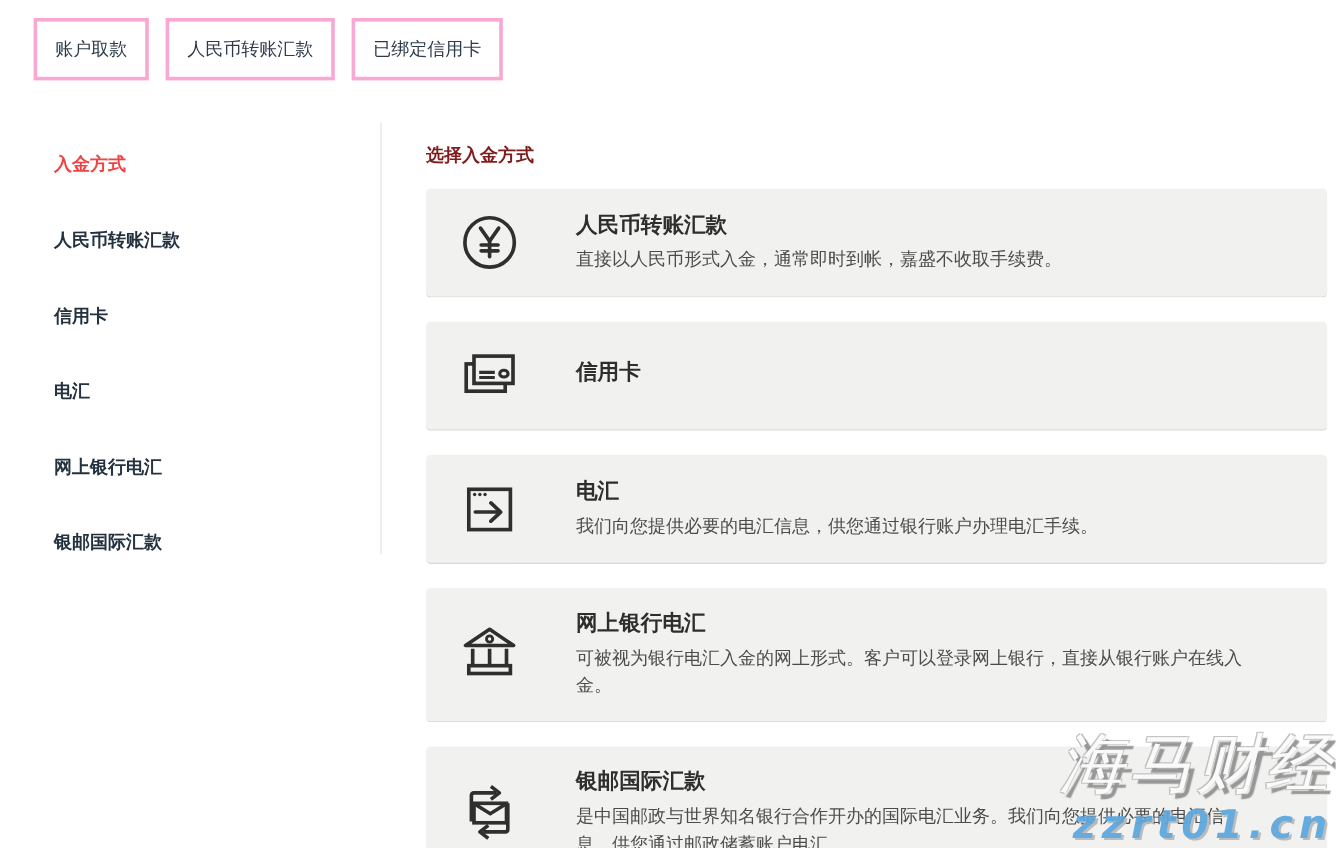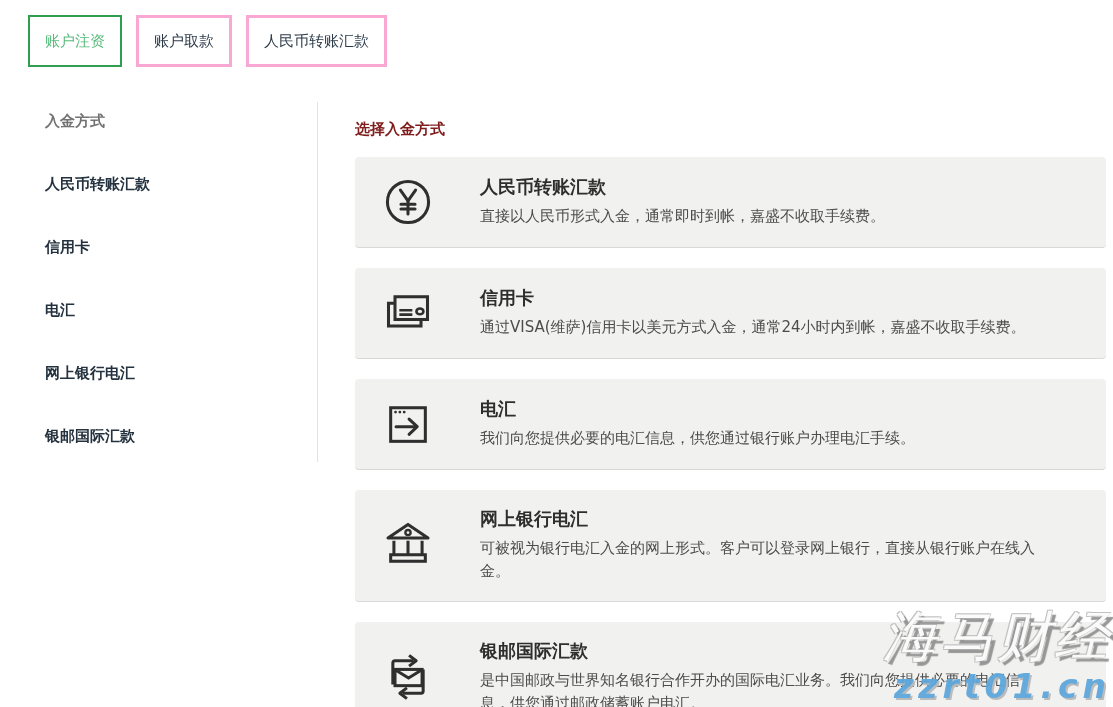--- a/index.html
+++ b/index.html
@@ -47,21 +47,21 @@
     padding: 14px 0 0 45px;
   }
   .side-item {
     font-size: 15px;
     font-weight: bold;
     color: #24323f;
     margin-bottom: 45px;
     height: 18px;
     cursor: pointer;
   }
-  .side-item.active { color: #737373; }
+  .side-item.active { color: #ef4444; margin-top: 16px; }
 
   .v-divider {
     position: absolute;
     left: 317px; top: 4px;
     width: 1px; height: 360px;
     background: #e3e3e3;
   }
 
   .main {
     position: absolute;
@@ -136,23 +136,23 @@
     line-height: 1.1;
     margin-top: 2px;
     opacity: 0.95;
     text-align: right;
   }
 </style>
 </head>
 <body>
 
 <div class="tabbar">
-  <button class="tab active">账户注资</button>
   <button class="tab">账户取款</button>
   <button class="tab">人民币转账汇款</button>
+  <button class="tab">已绑定信用卡</button>
 </div>
 
 <div class="content">
 
   <aside class="sidebar">
     <div class="side-item active">入金方式</div>
     <div class="side-item">人民币转账汇款</div>
     <div class="side-item">信用卡</div>
     <div class="side-item">电汇</div>
     <div class="side-item">网上银行电汇</div>
@@ -183,21 +183,20 @@
       <span class="card-icon">
         <svg viewBox="0 0 48 48" fill="none" stroke="#2f2f2f" stroke-width="2.8">
           <rect x="6" y="15" width="30" height="21"></rect>
           <rect x="12" y="9" width="30" height="21" fill="#f1f1ef"></rect>
           <path d="M16 21.5 H28 M16 25.5 H28" stroke-width="2.4"></path>
           <ellipse cx="35" cy="22.5" rx="3.2" ry="2.6" stroke-width="2.4"></ellipse>
         </svg>
       </span>
       <div class="card-texts">
         <div class="card-title">信用卡</div>
-        <div class="card-desc">通过VISA(维萨)信用卡以美元方式入金，通常24小时内到帐，嘉盛不收取手续费。</div>
       </div>
     </div>
 
     <div class="card">
       <span class="card-icon">
         <svg viewBox="0 0 48 48" fill="none" stroke="#2f2f2f" stroke-width="2.8">
           <rect x="8" y="9" width="32" height="31"></rect>
           <circle cx="12.5" cy="13" r="1.3" fill="#2f2f2f" stroke="none"></circle>
           <circle cx="16.5" cy="13" r="1.3" fill="#2f2f2f" stroke="none"></circle>
           <circle cx="20.5" cy="13" r="1.3" fill="#2f2f2f" stroke="none"></circle>

